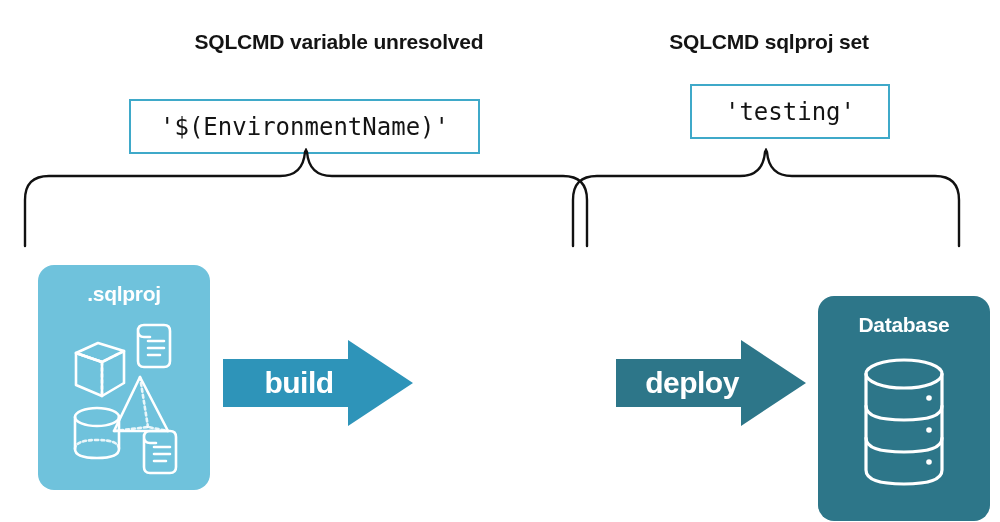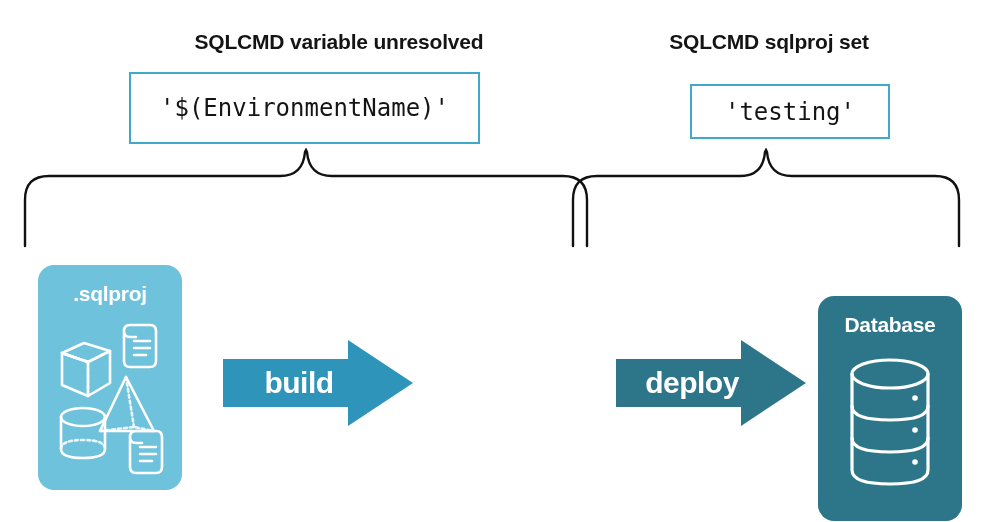--- a/index.html
+++ b/index.html
@@ -40,35 +40,35 @@
     border: 2px solid #3FA9C9;
     background: #ffffff;
     display: flex;
     align-items: center;
     justify-content: center;
     font-family: "DejaVu Sans Mono", "Liberation Mono", monospace;
     font-size: 24px;
     color: #141414;
     white-space: nowrap;
   }
-  #codebox-left  { left: 129px; top: 72px; width: 351px; height: 72px; }
+  #codebox-left  { left: 129px; top: 99px; width: 351px; height: 55px; }
   #codebox-right { left: 690px; top: 84px; width: 200px; height: 55px; }
 
   
   .brace-wrap { position: absolute; }
   #brace-left  { left: 22px;  top: 148px; width: 568px; height: 100px; }
   #brace-right { left: 570px; top: 148px; width: 392px; height: 100px; }
   .brace-wrap svg { display: block; width: 100%; height: 100%; }
 
   
   .stagebox {
     position: absolute;
     border-radius: 16px;
     top: 265px;
-    width: 144px;
+    width: 172px;
     height: 225px;
   }
   #box-sqlproj  { left: 38px;  background: #6FC2DC; }
   #box-dacpac   { left: 425px; background: #2E94B9; }
   #box-database { left: 818px; background: #2D7689; margin-top: 31px; }
 
   .stagebox-label {
     position: absolute;
     top: 17px;
     left: 0;

